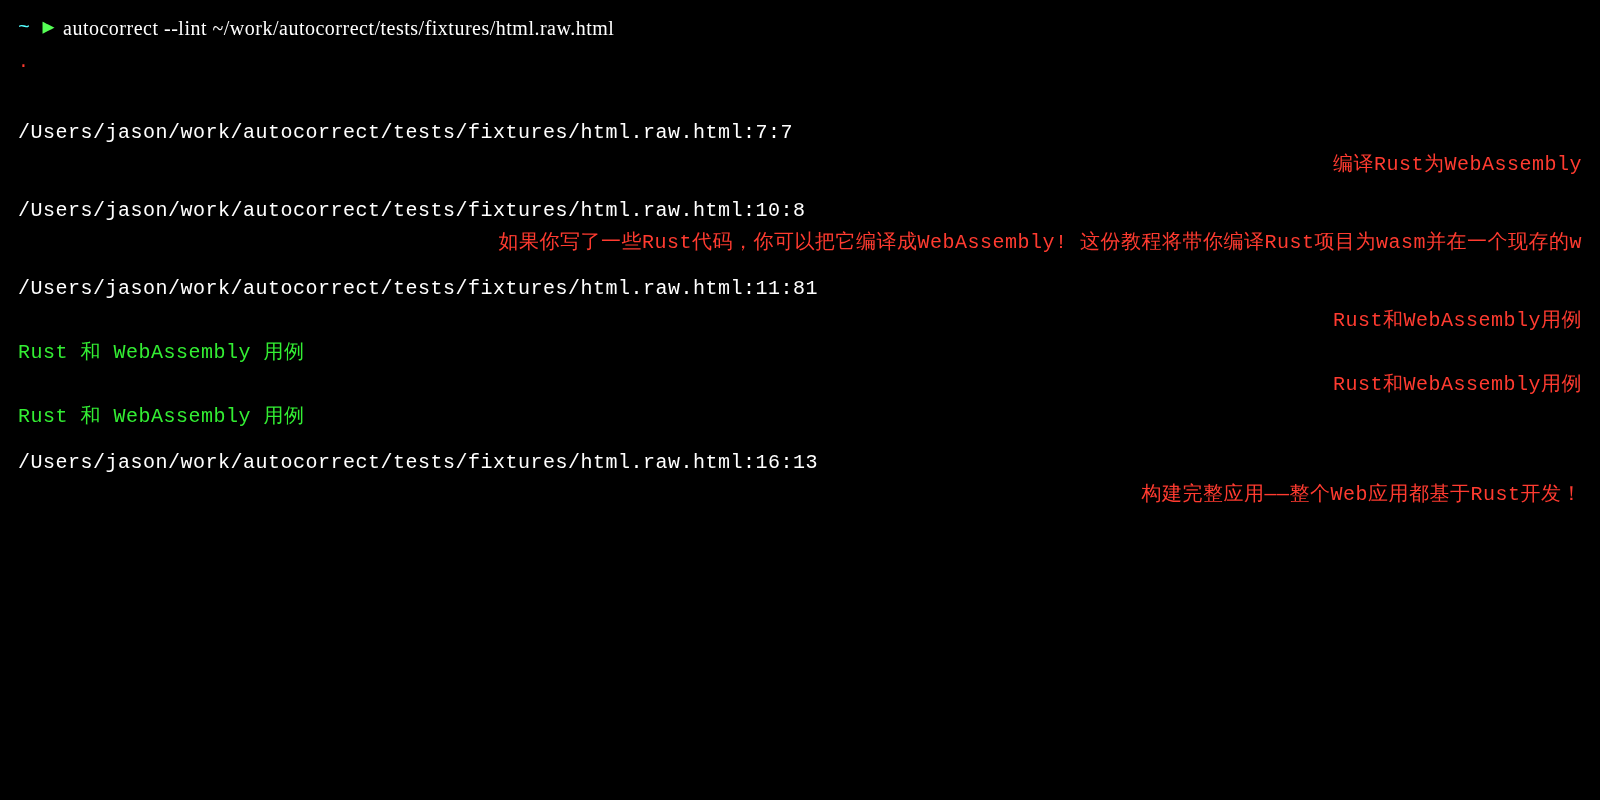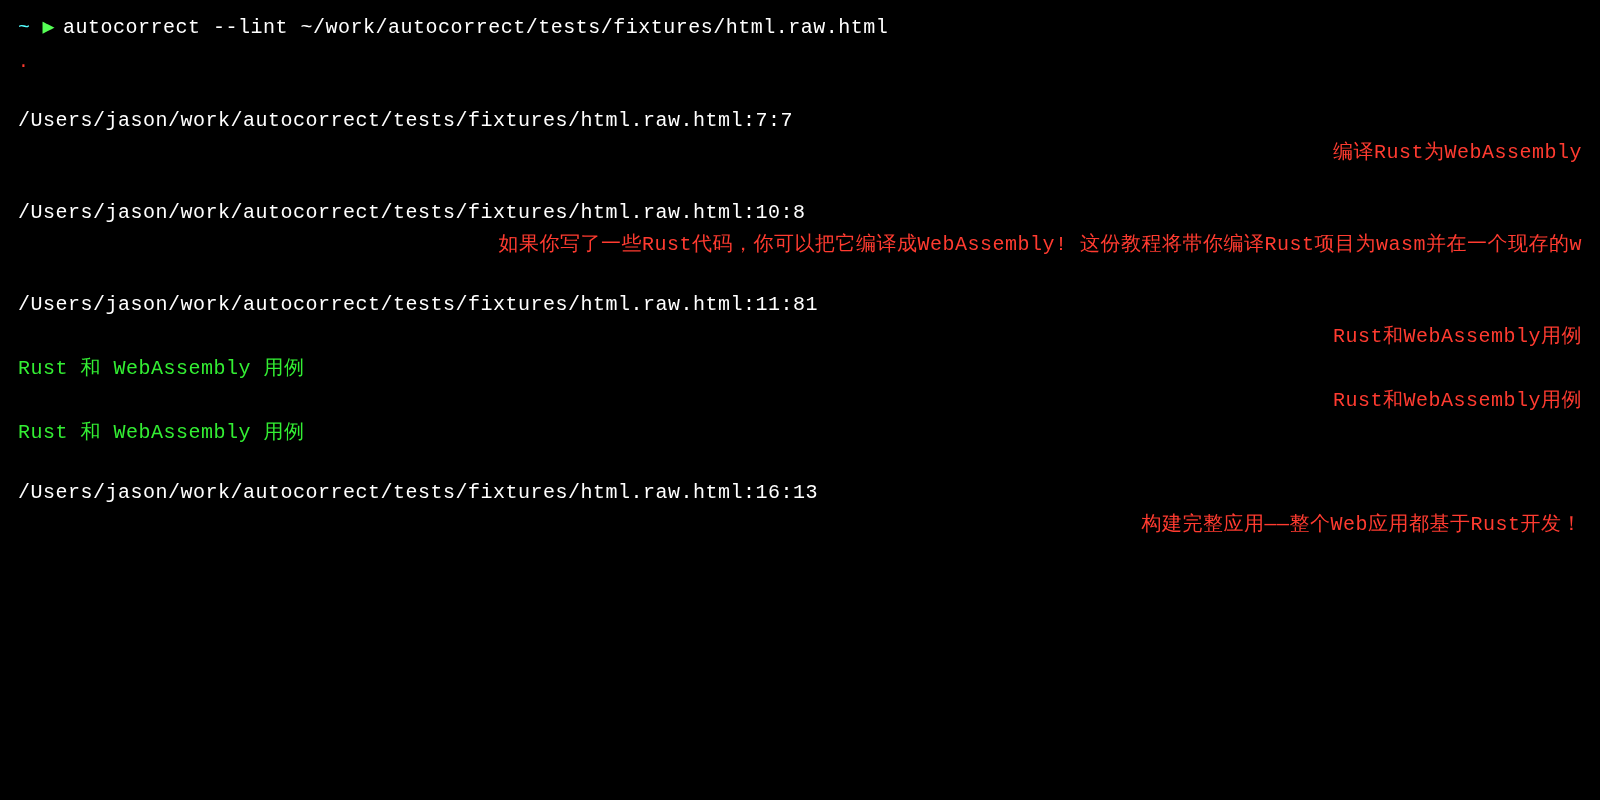--- a/index.html
+++ b/index.html
@@ -23,33 +23,34 @@
     }
     .prompt-tilde {
       color: #55ffff;
     }
     .prompt-arrow {
       color: #55ff55;
       margin: 0 8px 0 12px;
     }
     .cmd {
       color: #ffffff;
+      font-family: Liberation Serif, serif;
     }
     .dot {
       color: #ff3b30;
       margin-top: 4px;
       margin-left: 0px;
       font-size: 18px;
     }
     .file-loc {
       color: #ffffff;
-      margin-top: 28px;
+      margin-top: 14px;
     }
     .file-loc.first {
-      margin-top: 28px;
+      margin-top: 40px;
     }
     .error-line {
       color: #ff3b30;
       text-align: right;
     }
     .fix-line {
       color: #33ee33;
     }
     .block {
       margin-top: 0;

